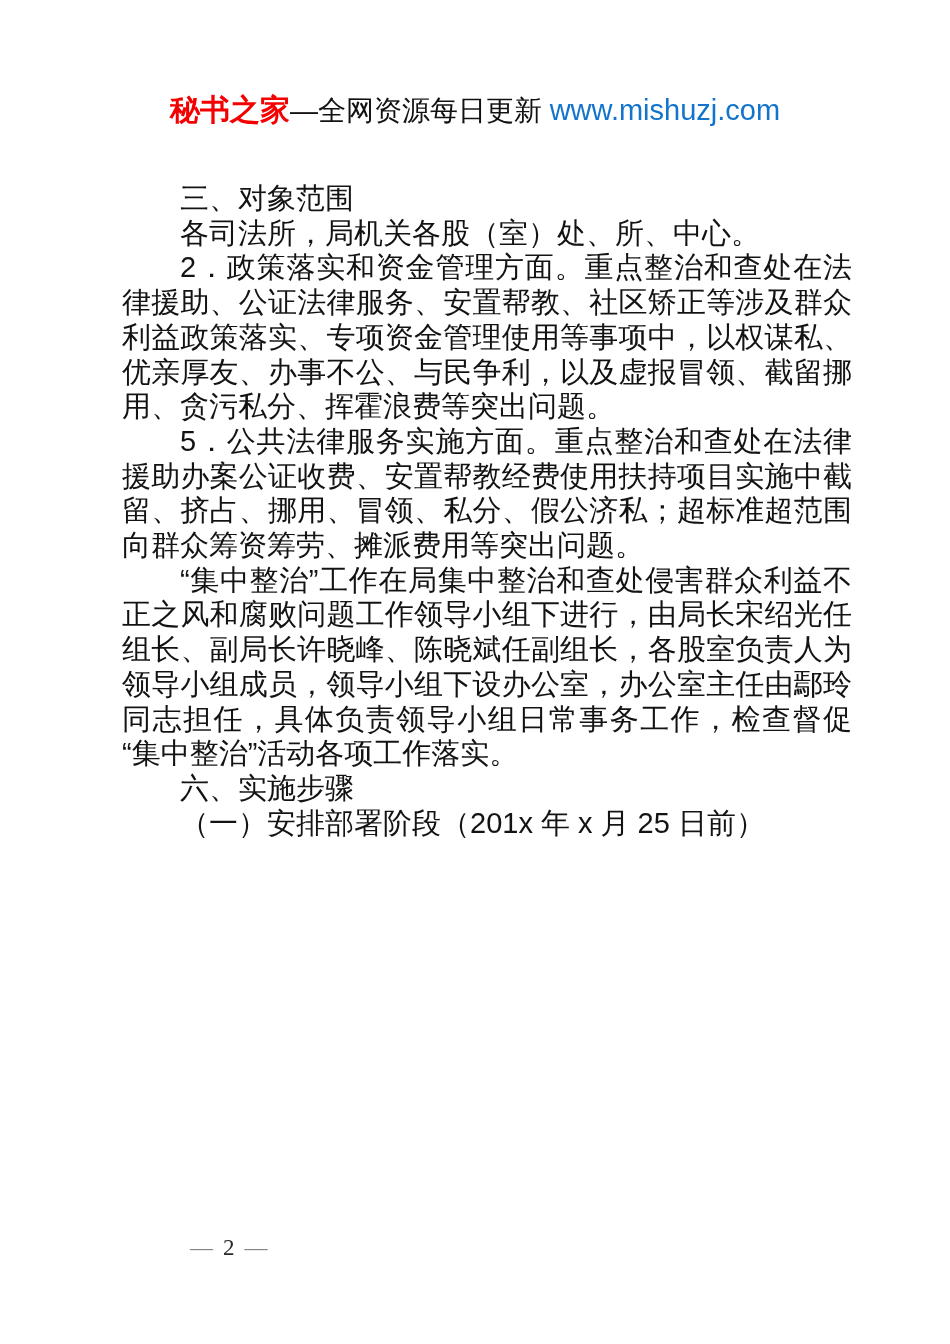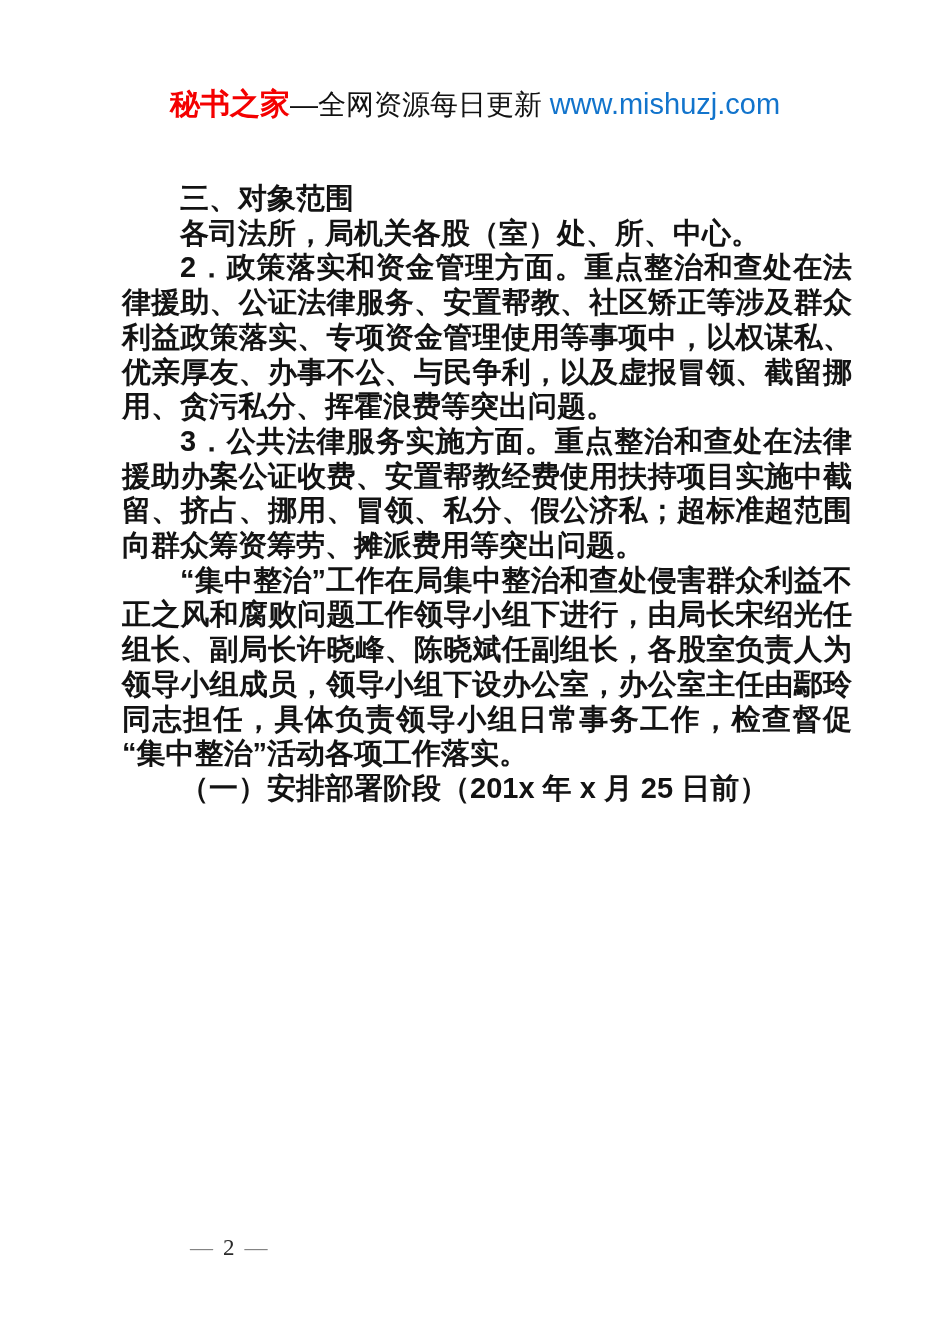--- a/index.html
+++ b/index.html
@@ -12,21 +12,21 @@
     font-family: "Liberation Sans", "DejaVu Sans", sans-serif;
   }
   .header {
     position: absolute;
     top: 88px;
     left: 0;
     width: 100%;
     text-align: center;
     white-space: nowrap;
     font-size: 28px;
-    line-height: 31px;
+    line-height: 43px;
   }
   .site-name {
     color: #f40000;
     font-weight: 700;
     font-size: 30px;
   }
   .tagline {
     color: #111111;
     font-weight: 400;
   }
@@ -44,21 +44,21 @@
     font-size: 29px;
     line-height: 34.7px;
     color: #131313;
     text-align: justify;
     text-justify: inter-ideograph;
   }
   .doc-body p {
     margin: 0;
     padding: 0;
     text-indent: 2em;
-    font-weight: 700;
+    font-weight: 400;
   }
   .page-footer {
     position: absolute;
     left: 190px;
     top: 1234px;
     font-family: "Liberation Serif", "DejaVu Serif", serif;
     font-size: 23px;
     line-height: 28px;
     white-space: nowrap;
   }
@@ -71,22 +71,23 @@
 <div class="page">
 
   <div class="header">
     <span class="site-name">秘书之家</span><span class="tagline">—全网资源每日更新 </span><span class="url">www.mishuzj.com</span>
   </div>
 
   <div class="doc-body" id="doc-body">
       <p>三、对象范围</p>
       <p>各司法所，局机关各股（室）处、所、中心。</p>
       <p>2．政策落实和资金管理方面。重点整治和查处在法律援助、公证法律服务、安置帮教、社区矫正等涉及群众利益政策落实、专项资金管理使用等事项中，以权谋私、优亲厚友、办事不公、与民争利，以及虚报冒领、截留挪用、贪污私分、挥霍浪费等突出问题。</p>
-      <p>3．公共法律服务实施方面。重点整治和查处在法律援助办案公证收费、安置帮教经费使用扶持项目实施中截留、挤占、挪用、冒领、私分、假公济私；超标准超范围向群众筹资筹劳、摊派费用等突出问题。</p>
+      <p>5．公共法律服务实施方面。重点整治和查处在法律援助办案公证收费、安置帮教经费使用扶持项目实施中截留、挤占、挪用、冒领、私分、假公济私；超标准超范围向群众筹资筹劳、摊派费用等突出问题。</p>
       <p>“集中整治”工作在局集中整治和查处侵害群众利益不正之风和腐败问题工作领导小组下进行，由局长宋绍光任组长、副局长许晓峰、陈晓斌任副组长，各股室负责人为领导小组成员，领导小组下设办公室，办公室主任由鄢玲同志担任，具体负责领导小组日常事务工作，检查督促“集中整治”活动各项工作落实。</p>
+      <p>六、实施步骤</p>
       <p>（一）安排部署阶段（201x 年 x 月 25 日前）</p>
     </div>
 
   <div class="page-footer">
     <span class="dash">—</span><span class="num">2</span><span class="dash">—</span>
   </div>
 
 </div>
 
 </body></html>

